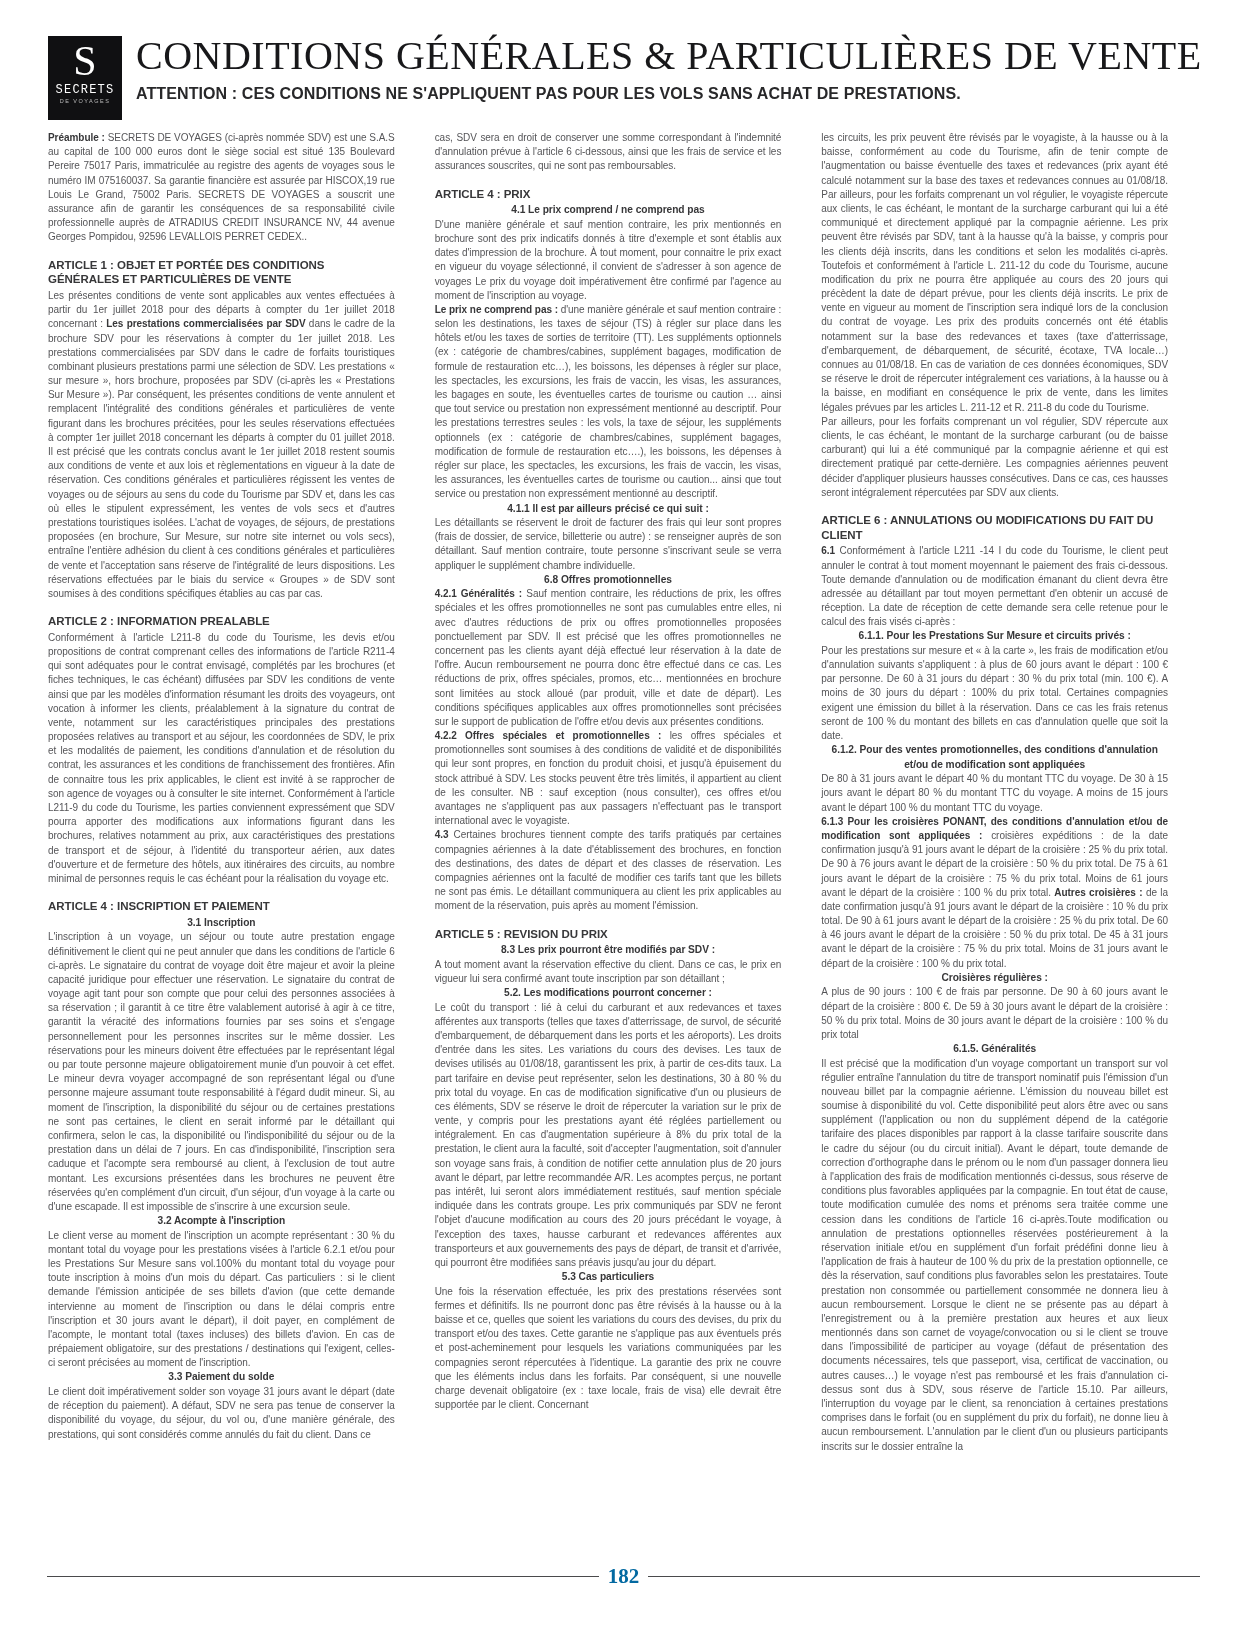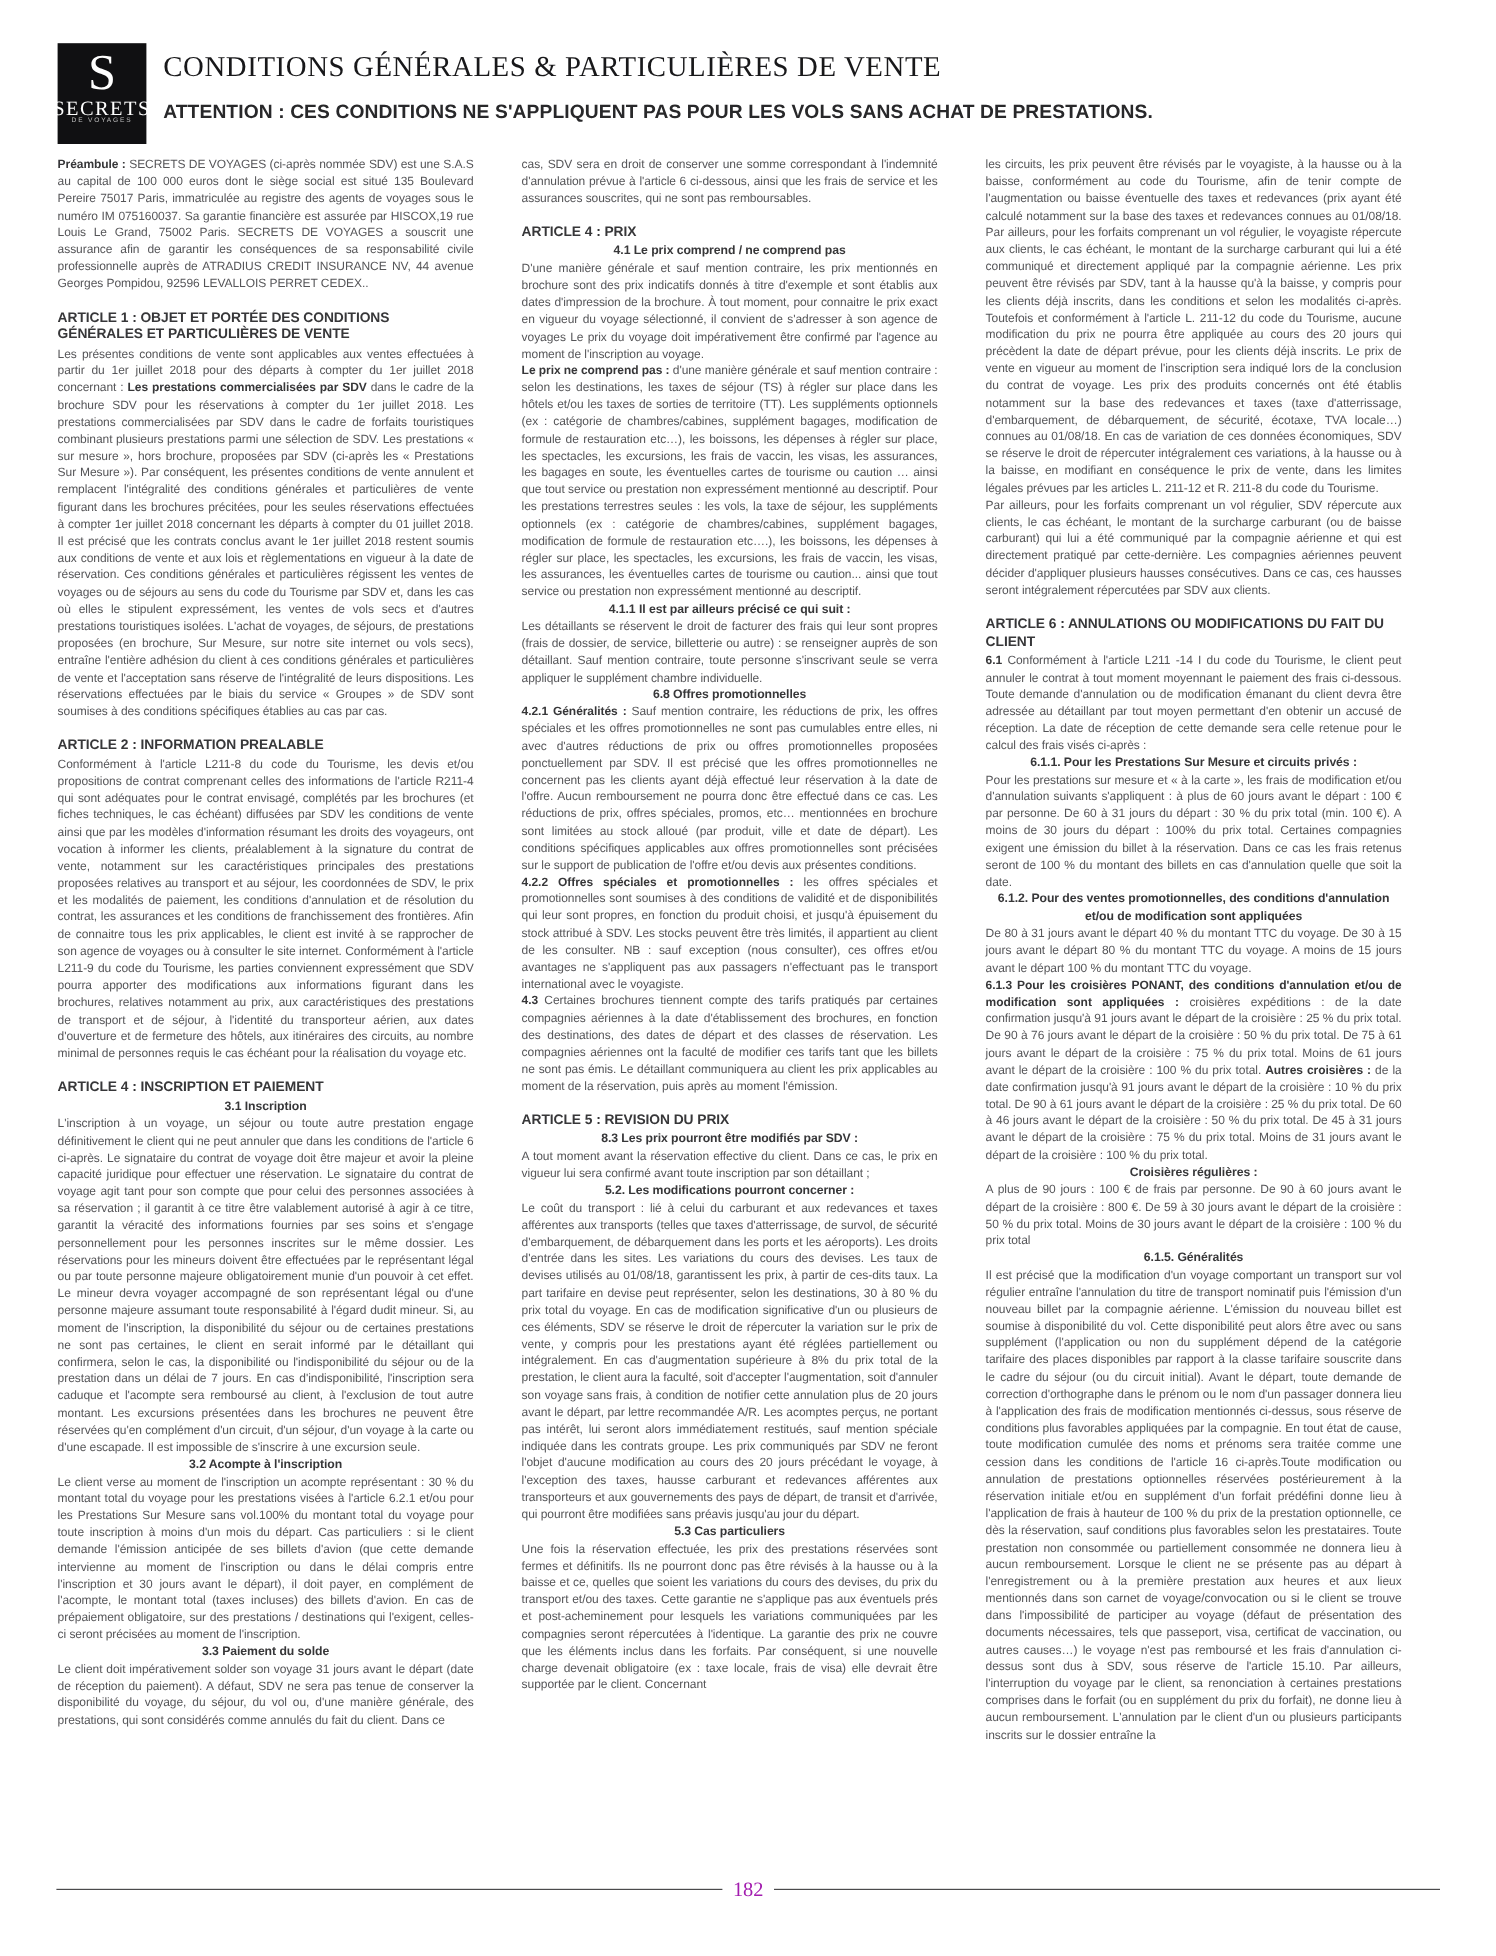--- a/index.html
+++ b/index.html
@@ -3,39 +3,39 @@
 <meta charset="utf-8">
 <style>
   html,body{margin:0;padding:0;background:#ffffff;}
   body{width:1247px;height:1630px;position:relative;font-family:"Liberation Sans",sans-serif;overflow:hidden;}
   .page{position:absolute;inset:0;background:#fff;}
 
   
   .header{position:absolute;left:48px;top:36px;right:40px;display:flex;align-items:flex-start;}
   .logo{width:74px;height:84px;background:#101012;color:#fff;display:flex;flex-direction:column;align-items:center;justify-content:flex-start;flex:0 0 auto;}
   .logo-s{font-family:"Liberation Serif",serif;font-size:42px;line-height:46px;font-weight:400;margin-top:2px;}
-  .logo-name{font-family:Liberation Serif, serif;font-size:17px;letter-spacing:1.2px;line-height:13px;}
+  .logo-name{font-family:Liberation Mono, monospace;font-size:12px;letter-spacing:1.2px;line-height:13px;}
   .logo-sub{font-size:5.5px;letter-spacing:1.5px;color:#bdbdbd;line-height:8px;}
   .htext{margin-left:14px;min-width:0;}
-  .title{font-family:"Liberation Serif",serif;font-size:24px;line-height:40px;color:#18181a;letter-spacing:0.5px;white-space:nowrap;}
+  .title{font-family:"Liberation Serif",serif;font-size:40px;line-height:40px;color:#18181a;letter-spacing:0.5px;white-space:nowrap;}
   .warning{font-size:16px;font-weight:bold;color:#28282a;margin-top:9px;letter-spacing:0.1px;}
 
   
   .columns{position:absolute;left:48px;right:79px;top:131px;height:1425px;display:flex;gap:40px;overflow:hidden;}
   .col{flex:1 1 0;min-width:0;text-align:justify;font-size:10px;line-height:1.42;color:#555558;letter-spacing:-0.05px;}
   .blk{margin:0;}
   .blk.heading{font-size:11.5px;line-height:1.28;font-weight:bold;color:#373739;text-align:left;margin-top:13px;margin-bottom:2px;}
   .blk.sub{font-weight:bold;color:#373739;font-size:10.2px;text-align:center;}
   .col .blk:first-child{margin-top:0;}
   .b{font-weight:bold;color:#373739;}
 
   
   .footer{position:absolute;left:47px;right:47px;top:1566px;display:flex;align-items:center;gap:9px;}
   .footer .line{flex:1 1 0;border-top:1.2px solid #4a4a4c;height:0;}
-  .footer .num{font-family:"Liberation Serif",serif;font-size:17px;color:#a21caf;line-height:1;}
+  .footer .num{font-family:"Liberation Serif",serif;font-size:21px;color:#0369a1;line-height:1;font-weight:bold;}
 </style>
 </head>
 <body>
 
 <div class="page">
 
   <div class="header">
     <div class="logo">
       <span class="logo-s">S</span>
       <span class="logo-name">SECRETS</span>

